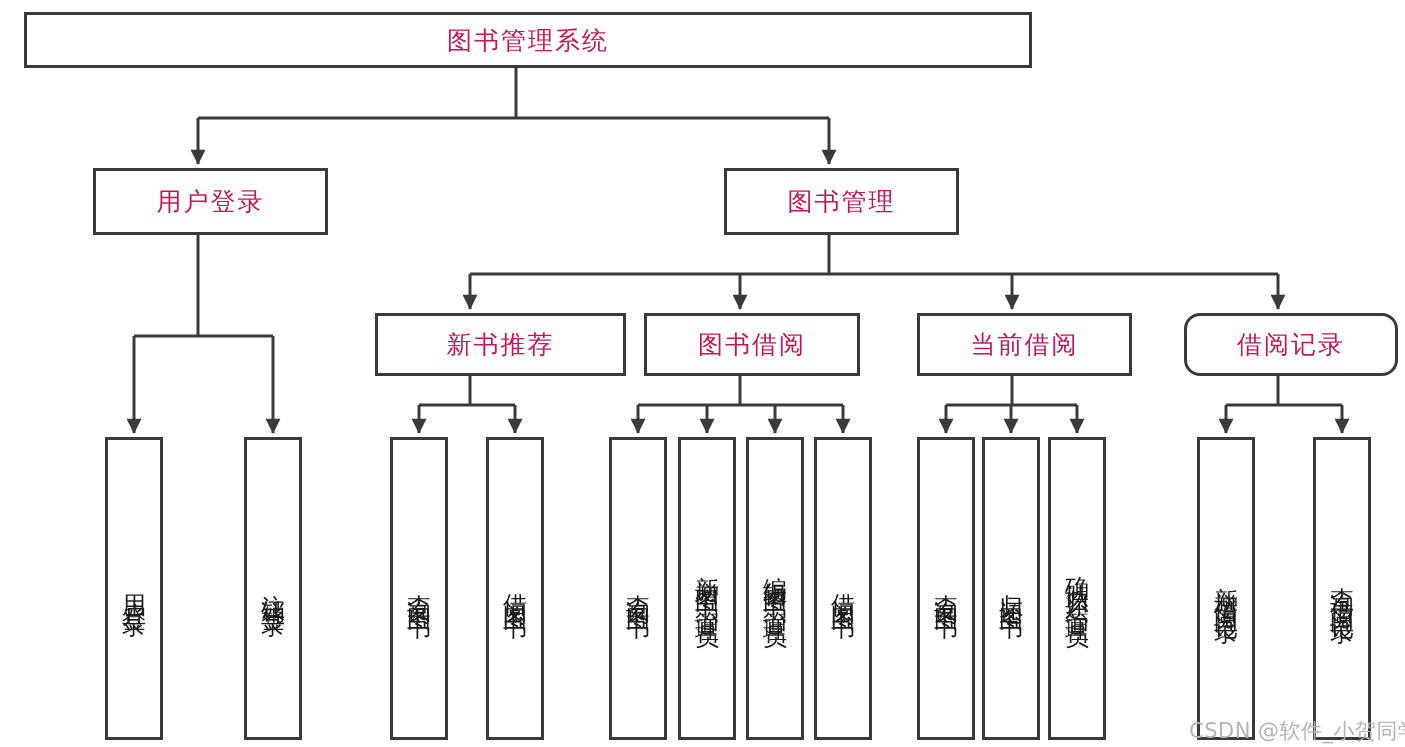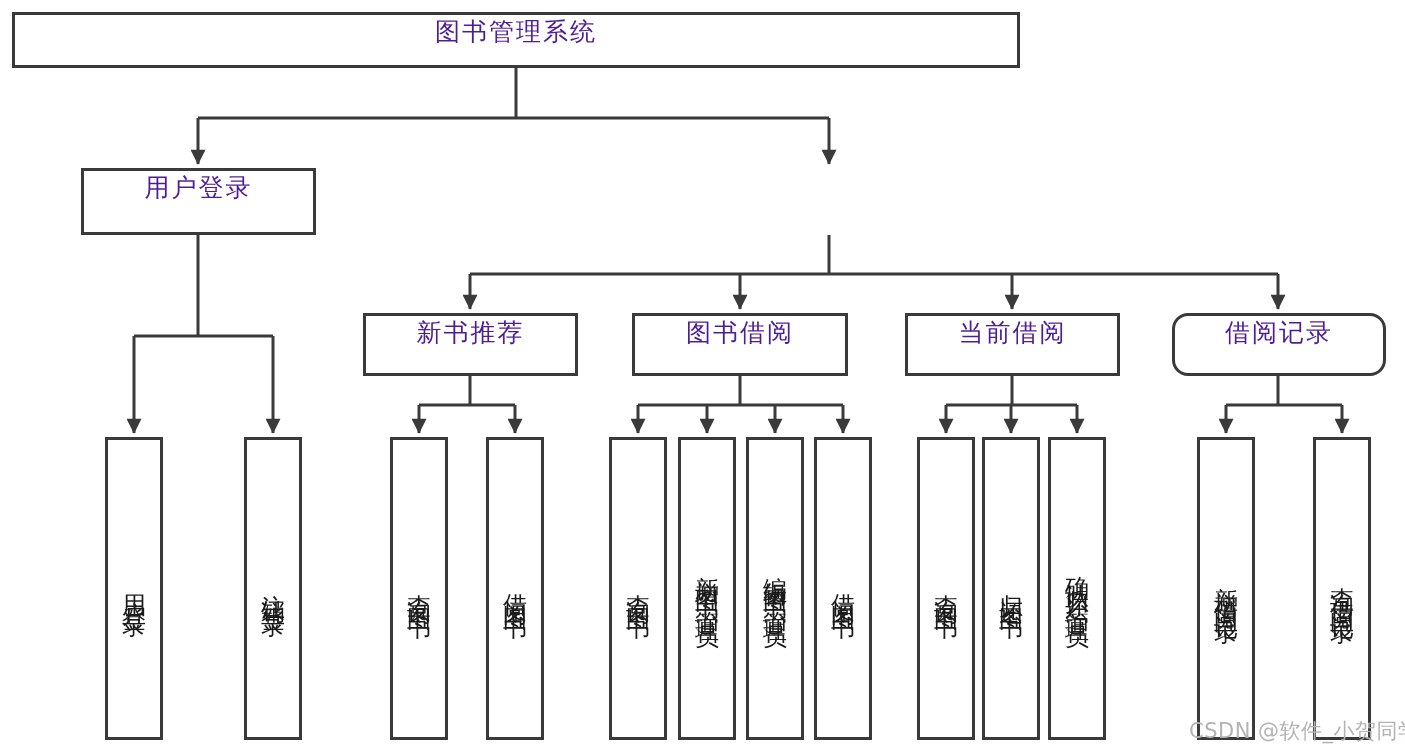--- a/index.html
+++ b/index.html
@@ -9,26 +9,27 @@
     background:#ffffff;
     font-family:"DejaVu Sans","Liberation Sans",sans-serif;
     overflow:hidden;
   }
   #wires{position:absolute;left:0;top:0;width:1405px;height:747px;}
   .node{
     position:absolute;
     box-sizing:border-box;
     border:3px solid #3a3a3a;
     background:#ffffff;
-    display:flex;justify-content:center;
-    color:#4c1d95;
+    display:flex;align-items:center;justify-content:center;
+    color:#be185d;
     font-size:25px;
     letter-spacing:2px;
     white-space:nowrap;
     z-index:2;
+    margin-left:12px;
   }
   .leaf{
     position:absolute;
     box-sizing:border-box;
     border:3px solid #3a3a3a;
     background:#ffffff;
     display:flex;align-items:center;justify-content:center;
     color:#1a1a1a;
     z-index:2;
     top:437px;height:303px;width:58px;
@@ -41,21 +42,21 @@
     line-height:1;
     color:#1a1a1a;
   }
   
   .n-root{left:12px;top:12px;width:1008px;height:56px;}
   
   .n-userlogin{left:81px;top:168px;width:235px;height:67px;}
   .n-bookmgmt{left:712px;top:168px;width:235px;height:67px;}
   
   .n-l3{top:313px;height:63px;}
-  .n-newrec{left:363px;width:215px;}
+  .n-newrec{left:363px;width:251px;}
   .n-borrow{left:632px;width:216px;}
   .n-current{left:905px;width:215px;}
   .n-records{left:1172px;width:214px;border-radius:16px;}
   
   .lf-1{left:105px;}  .lf-2{left:244px;}
   .lf-3{left:390px;}  .lf-4{left:486px;}
   .lf-5{left:609px;}  .lf-6{left:678px;}
   .lf-7{left:746px;}  .lf-8{left:814px;}
   .lf-9{left:917px;}  .lf-10{left:982px;}
   .lf-11{left:1048px;}.lf-12{left:1197px;}
@@ -125,20 +126,23 @@
     </g>
   </svg>
 
   <div class="node n-root">
     <span>图书管理系统</span>
   </div>
 
   <div class="node n-userlogin">
     <span>用户登录</span>
   </div>
+  <div class="node n-bookmgmt">
+    <span>图书管理</span>
+  </div>
 
   <div class="node n-l3 n-newrec">
     <span>新书推荐</span>
   </div>
   <div class="node n-l3 n-current">
     <span>当前借阅</span>
   </div>
   <div class="node n-l3 n-borrow">
     <span>图书借阅</span>
   </div>

